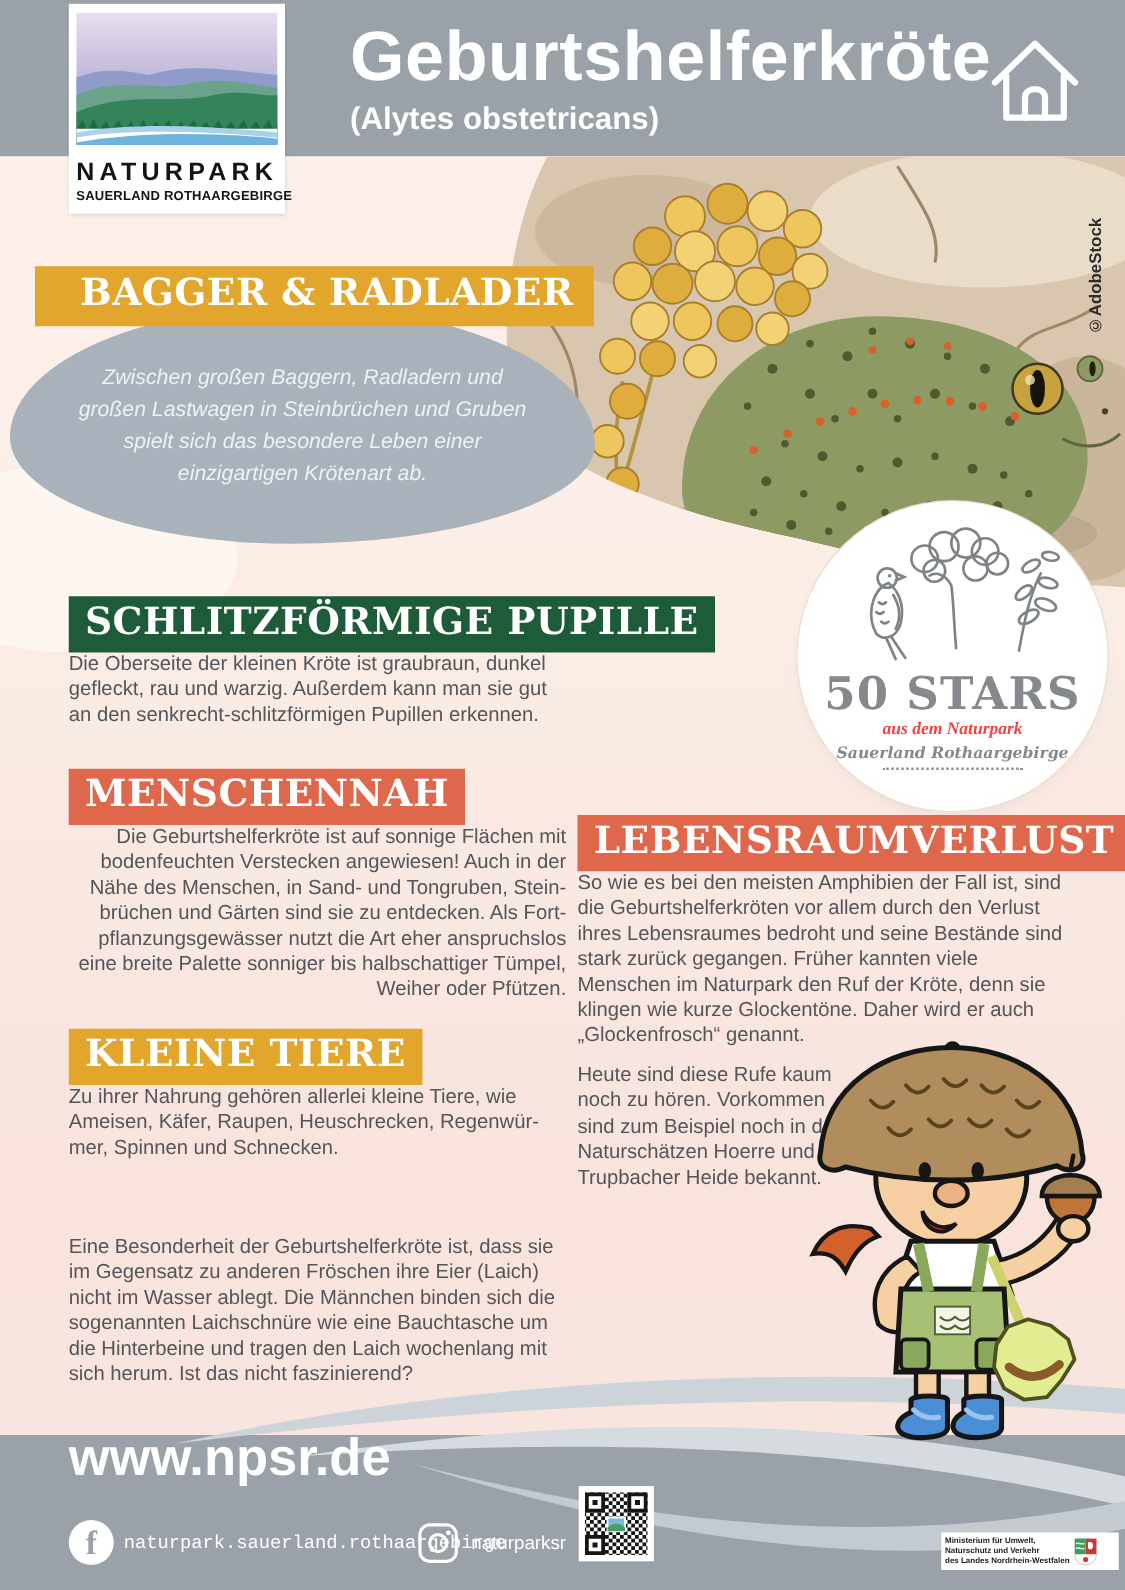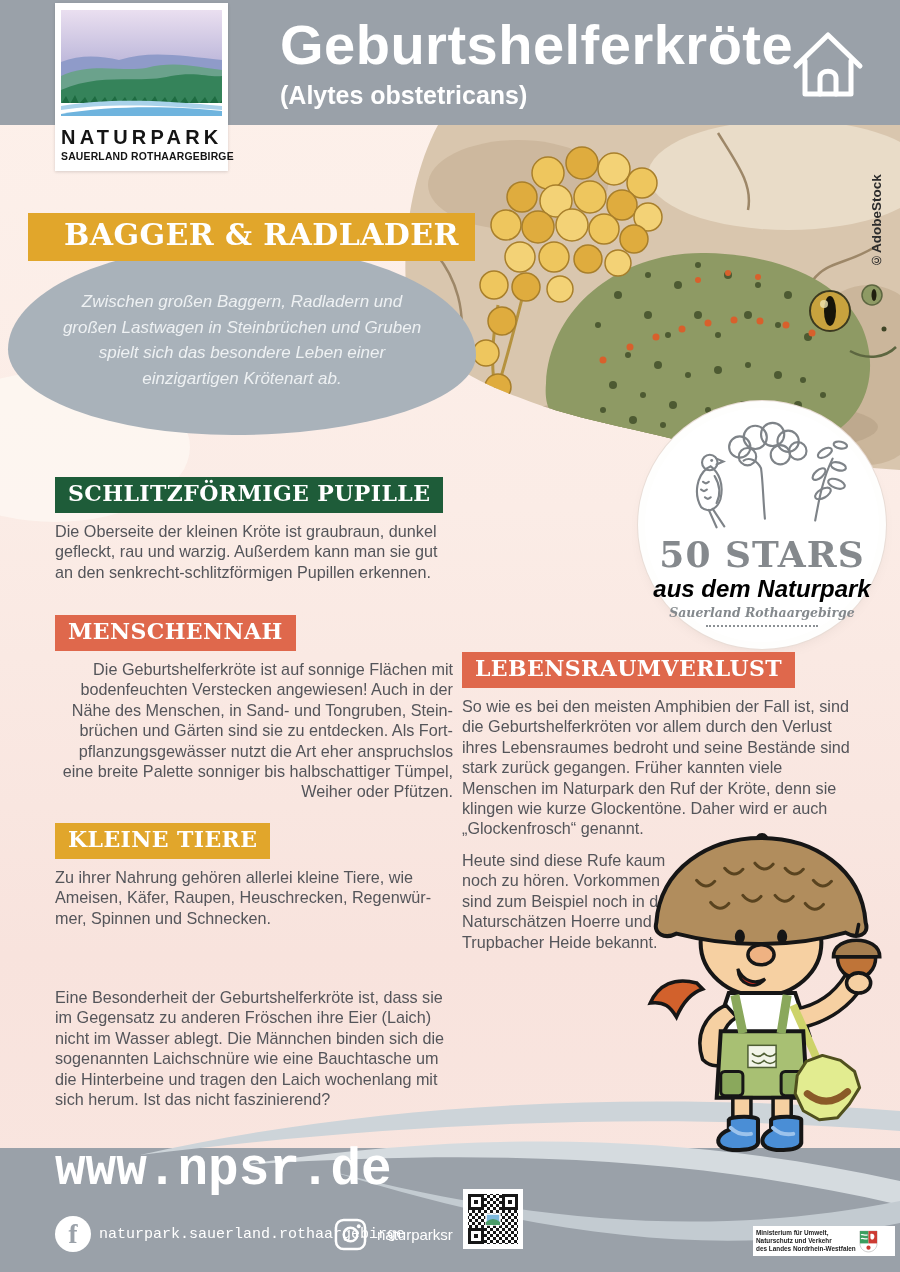--- a/index.html
+++ b/index.html
@@ -26,32 +26,32 @@
   .intro-badge{position:absolute;left:28px;top:213px;font-size:30px;padding:4px 16px 9px;z-index:3;}
   .bubble{position:absolute;left:8px;top:245px;width:468px;height:190px;background:#a9b2ba;z-index:2;
           border-radius:49% 51% 52% 48% / 55% 58% 42% 45%;display:flex;align-items:center;justify-content:center;}
   .bubble p{width:372px;margin:12px;text-align:center;font-style:italic;color:#eef1f3;font-size:17px;line-height:1.5;}
   
   .stars-badge{position:absolute;left:645px;top:408px;width:234px;height:234px;border-radius:50%;
                background:#fff;box-shadow:0 0 0 7px rgba(255,255,255,.95),0 0 0 8px #e9ddd6,0 5px 16px rgba(0,0,0,.10);
                z-index:3;text-align:center;box-sizing:border-box;padding-top:10px;}
   .stars-title{font-family:"DejaVu Serif","Liberation Serif",serif;font-weight:700;font-size:36px;
                color:#85898d;letter-spacing:1px;line-height:1;margin-top:-4px;}
-  .stars-sub{font-family:Liberation Sans, sans-serif;font-style:italic;font-weight:700;font-size:24px;color:#000000;margin-top:3px;}
+  .stars-sub{font-family:Liberation Serif, serif;font-style:italic;font-weight:700;font-size:14px;color:#ef4444;margin-top:3px;}
   .stars-sub2{font-family:"DejaVu Serif",serif;font-style:italic;font-weight:600;font-size:12.5px;color:#84898d;margin-top:2px;}
   .stars-dots{width:112px;margin:5px auto 0;border-bottom:2.5px dotted #8b9094;}
   
-  .sec-badge{font-size:22px;padding:3px 13px 7px;position:absolute;z-index:3;}
+  .sec-badge{font-size:30px;padding:3px 13px 7px;position:absolute;z-index:3;}
   .sec-text{position:absolute;width:398px;font-size:16.2px;line-height:1.26;color:#54555a;z-index:3;margin:0;}
   
   .character{position:absolute;left:630px;top:832px;width:262px;height:322px;z-index:4;}
   .bg-blob{position:absolute;left:-80px;top:372px;width:270px;height:150px;background:#fdf6f1;border-radius:50%;opacity:.9;}
   .waves{position:absolute;left:0;top:1085px;width:900px;height:187px;z-index:1;}
   .footer-band{position:absolute;left:0;top:1148px;width:900px;height:124px;background:#9aa1a9;}
-  .site-url{position:absolute;left:55px;top:1142px;font-size:51px;font-weight:700;color:#fff;z-index:3;font-family:Liberation Mono, monospace;}
+  .site-url{position:absolute;left:55px;top:1142px;font-size:42px;font-weight:700;color:#fff;z-index:3;}
   .fb-icon{position:absolute;left:55px;top:1216px;width:36px;height:36px;border-radius:50%;background:#fff;z-index:3;
            display:flex;align-items:center;justify-content:center;font-weight:700;font-size:27px;color:#9aa1a9;
            font-family:"Liberation Serif",serif;}
   .social-label{position:absolute;color:#fff;font-size:15px;z-index:3;}
   .ig-icon{position:absolute;left:334px;top:1218px;width:33px;height:33px;z-index:3;}
   .qr{position:absolute;left:463px;top:1189px;width:60px;height:60px;z-index:3;background:#fff;}
   .ministry{position:absolute;left:753px;top:1226px;width:142px;height:30px;background:#fff;z-index:3;
             display:flex;align-items:center;gap:3px;padding:2px 3px;box-sizing:border-box;}
   .ministry-text{font-size:6.4px;font-weight:700;line-height:1.3;color:#1c1c1c;white-space:nowrap;}
 </style>

